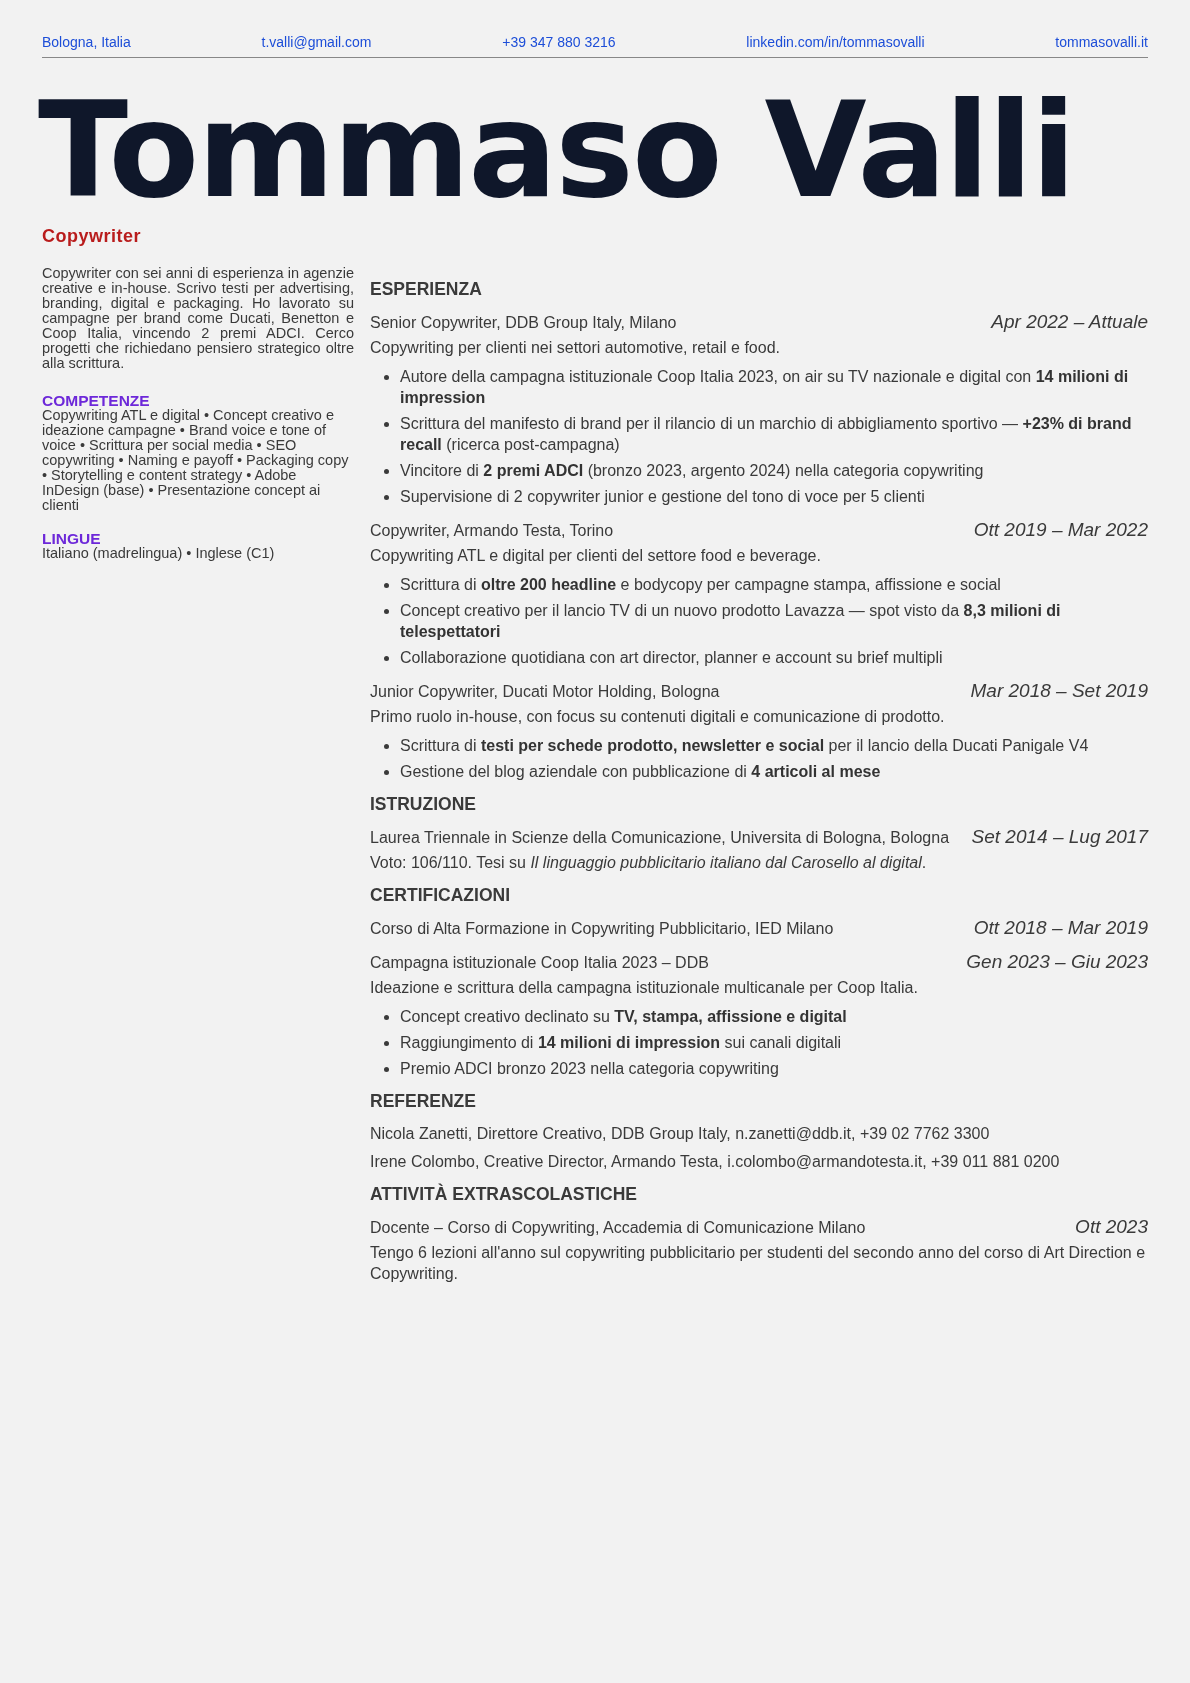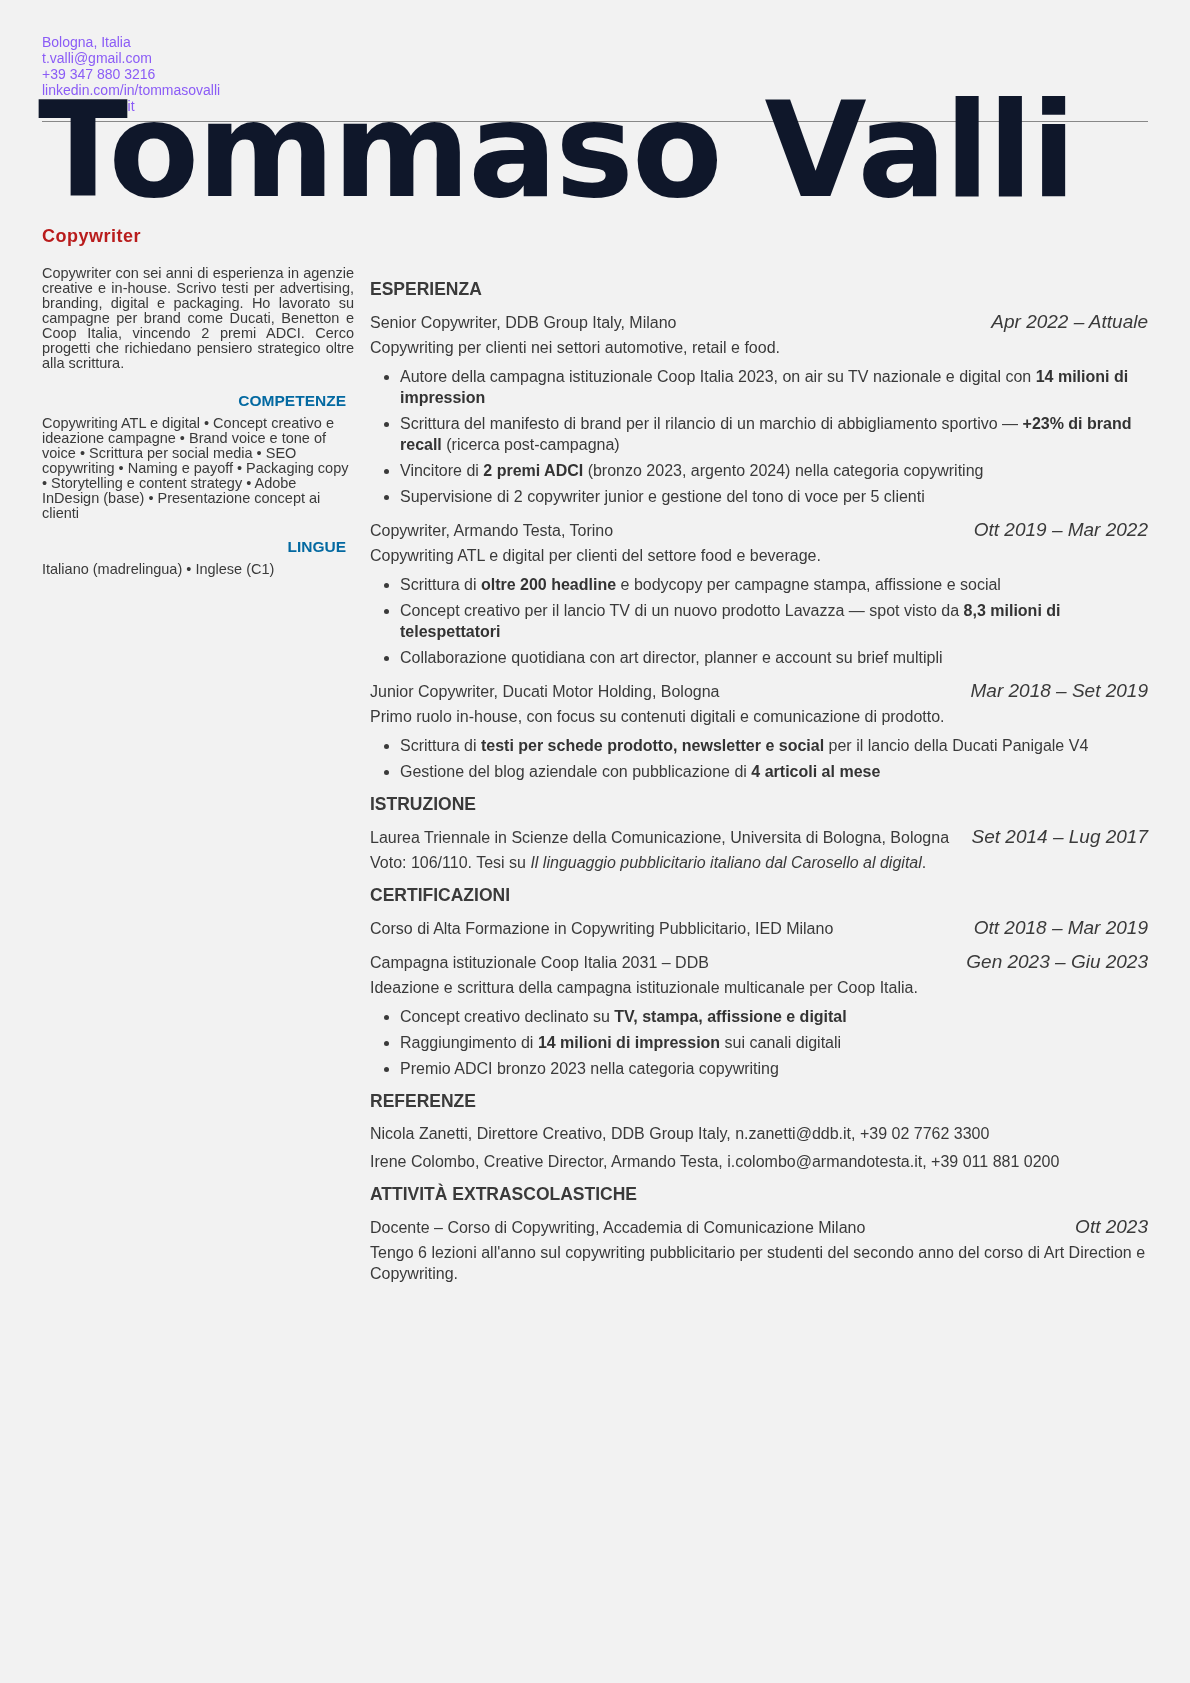--- a/index.html
+++ b/index.html
@@ -1,22 +1,22 @@
 <!DOCTYPE html>
 <html><head>
 <meta charset="utf-8">
 <style>
   html,body{margin:0;padding:0;}
   body{width:1190px;height:1683px;background:#f2f2f2;color:#3a3a3a;font-family:"Liberation Sans","DejaVu Sans",sans-serif;position:relative;overflow:hidden;}
-  .contact{position:absolute;left:42px;right:42px;top:34px;display:flex;justify-content:space-between;font-size:14px;color:#8b5cf6;padding-bottom:7px;border-bottom:1.5px solid #888;flex-direction:column;}
+  .contact{position:absolute;left:42px;right:42px;top:34px;display:flex;justify-content:space-between;font-size:14px;color:#1d4ed8;padding-bottom:7px;border-bottom:1.5px solid #888;}
   .name{position:absolute;left:38px;top:78px;font-size:132px;font-weight:bold;color:#0f172a;letter-spacing:-2px;line-height:1.1;font-family:"DejaVu Sans",sans-serif;}
   .role{position:absolute;left:42px;top:226px;font-size:18px;font-weight:bold;color:#b91c1c;letter-spacing:0.5px;}
   .left{position:absolute;left:42px;top:266px;width:312px;font-size:14.5px;line-height:15px;}
   .left .summary{text-align:justify;margin:0 0 22px 0;}
-  .left h3{margin:8px;font-size:15.5px;font-weight:bold;color:#0369a1;text-align:right;}
+  .left h3{margin:0;font-size:15.5px;font-weight:bold;color:#6d28d9;}
   .left .block{margin-bottom:18px;}
   .right{position:absolute;left:370px;top:279px;width:778px;font-size:16px;line-height:21px;}
   .right h2{margin:0 0 11px 0;font-size:17.5px;font-weight:bold;color:#3a3a3a;}
   .sec{margin-bottom:12px;}
   .entry-head{display:flex;justify-content:space-between;align-items:baseline;}
   .date{font-style:italic;font-size:19px;color:#3a3a3a;white-space:nowrap;padding-left:12px;}
   .desc{margin:4px 0 8px 0;}
   ul{margin:0 0 12px 0;padding-left:30px;}
   li{margin-bottom:5px;}
   b{color:#333;}
@@ -104,21 +104,21 @@
   <div class="sec">
     <h2>CERTIFICAZIONI</h2>
     <div class="entry-head">
       <span>Corso di Alta Formazione in Copywriting Pubblicitario, IED Milano</span>
       <span class="date">Ott 2018 – Mar 2019</span>
     </div>
   </div>
 
   <div class="sec">
     <div class="entry-head">
-      <span>Campagna istituzionale Coop Italia 2031 – DDB</span>
+      <span>Campagna istituzionale Coop Italia 2023 – DDB</span>
       <span class="date">Gen 2023 – Giu 2023</span>
     </div>
     <div class="desc">Ideazione e scrittura della campagna istituzionale multicanale per Coop Italia.</div>
     <ul id="proj-bullets">
         <li>Concept creativo declinato su <b>TV, stampa, affissione e digital</b></li>
         <li>Raggiungimento di <b>14 milioni di impression</b> sui canali digitali</li>
         <li>Premio ADCI bronzo 2023 nella categoria copywriting</li>
       </ul>
   </div>
 

